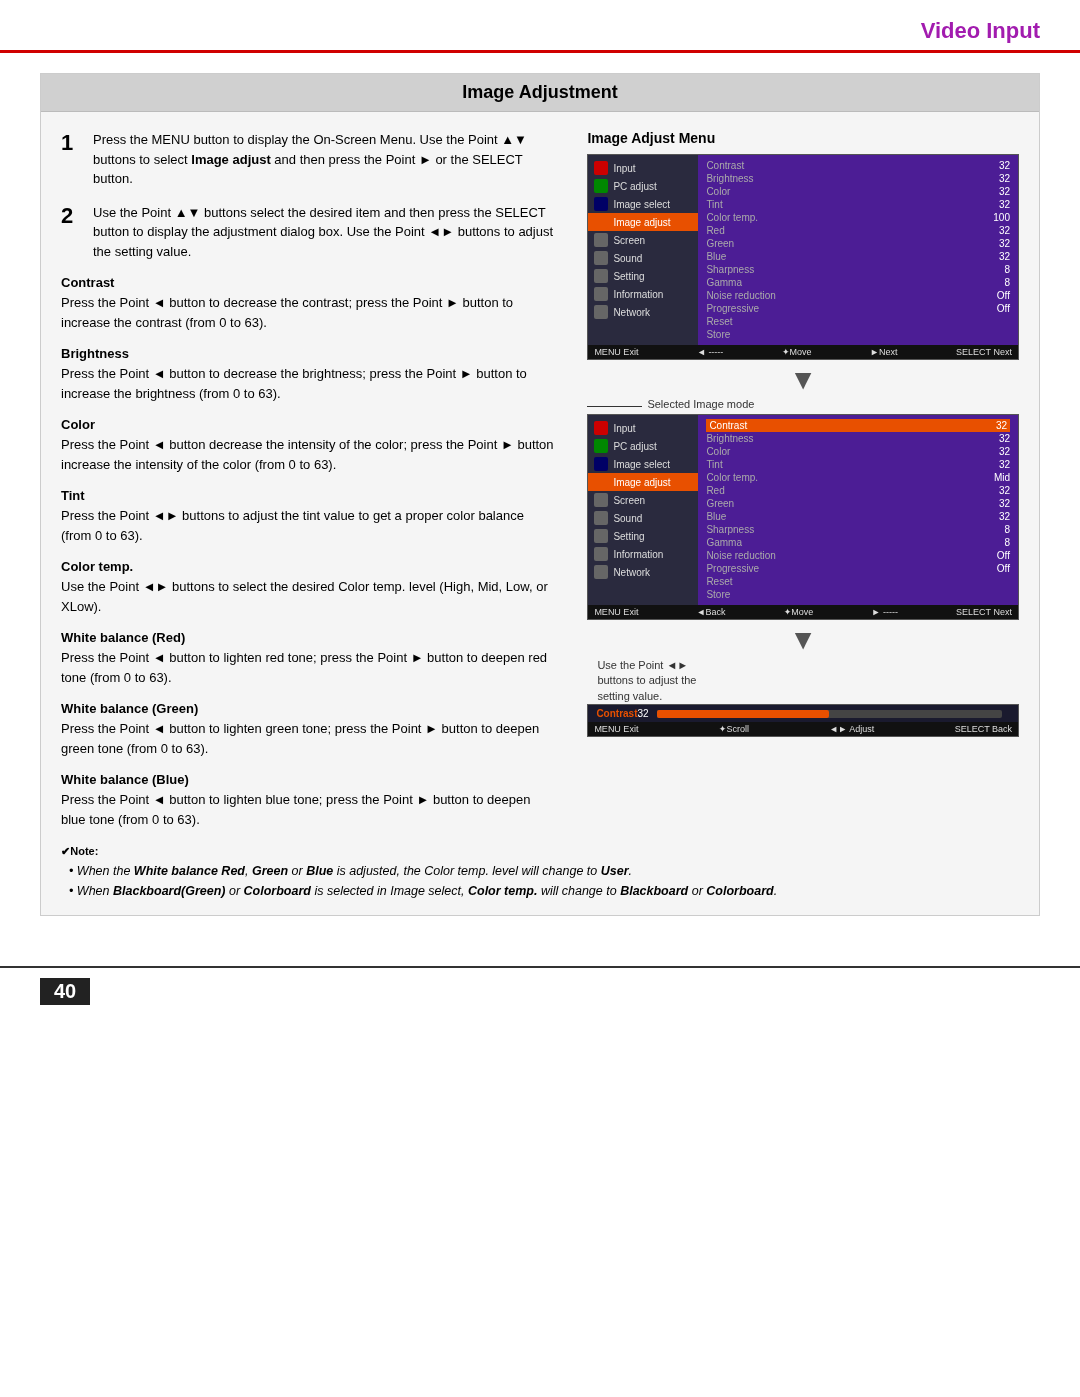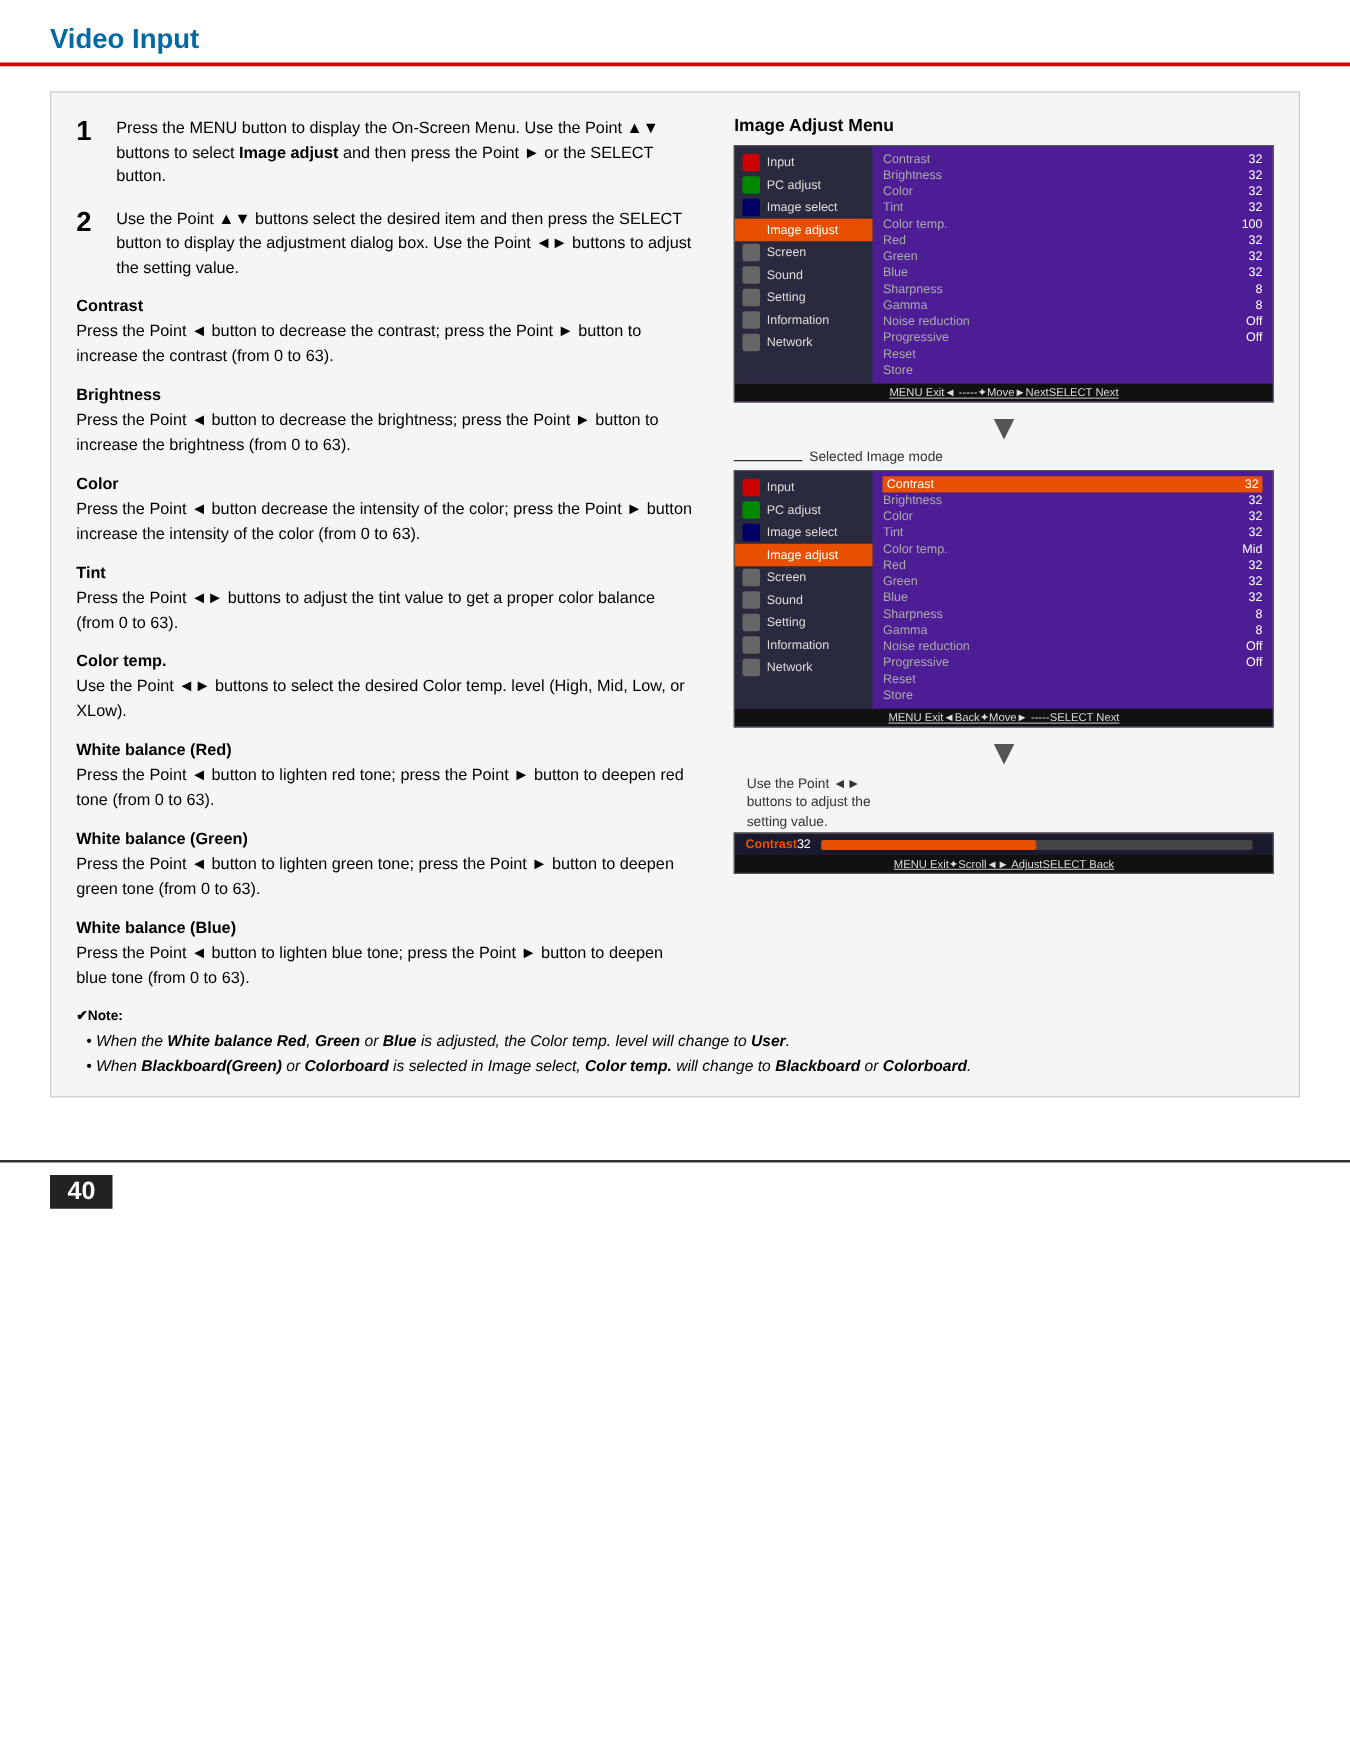--- a/index.html
+++ b/index.html
@@ -14,21 +14,22 @@
 
     
     .page-header {
       background: #fff;
       padding: 18px 40px 6px 40px;
       border-bottom: 3px solid #d00000;
     }
     .page-header h1 {
       font-size: 22px;
       font-weight: bold;
-      color: #0369a1;
+      color: #a21caf;
+      text-align: right;
     }
 
     
     .main-content {
       padding: 20px 40px 30px 40px;
     }
 
     
     .section-box {
       border: 1px solid #ccc;
@@ -153,25 +154,24 @@
       background: #e85000;
       color: #fff;
       padding: 1px 3px;
     }
     .menu-right-row span { color: #aaa; }
     .menu-right-row .val { color: #fff; }
 
     .menu-bar {
       background: #111;
       display: flex;
-      justify-content: center;
+      justify-content: space-between;
       padding: 2px 6px;
       font-size: 9px;
       color: #aaa;
-      text-decoration: underline;
     }
     .menu-bar span { color: #ddd; }
 
     
     .arrow-down {
       text-align: center;
       font-size: 28px;
       color: #555;
       line-height: 1;
       margin: 4px 0;
@@ -270,20 +270,21 @@
   </style>
 </head>
 <body>
 
 <div class="page-header">
   <h1>Video Input</h1>
 </div>
 
 <div class="main-content">
   <div class="section-box">
+    <div class="section-title">Image Adjustment</div>
 
     <div class="two-col">
 
       <div class="left-col">
 
         <div class="step">
           <div class="step-num">1</div>
           <div class="step-text">
             Press the MENU button to display the On-Screen Menu. Use the Point ▲▼ buttons to select <strong>Image adjust</strong> and then press the Point ► or the SELECT button.
           </div>

